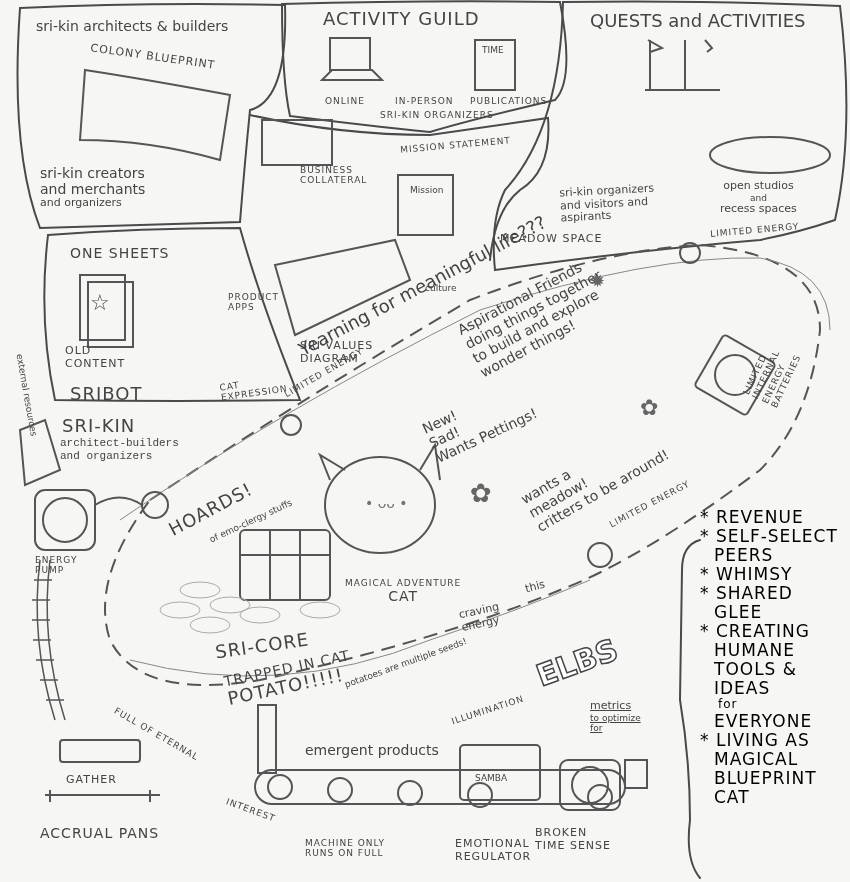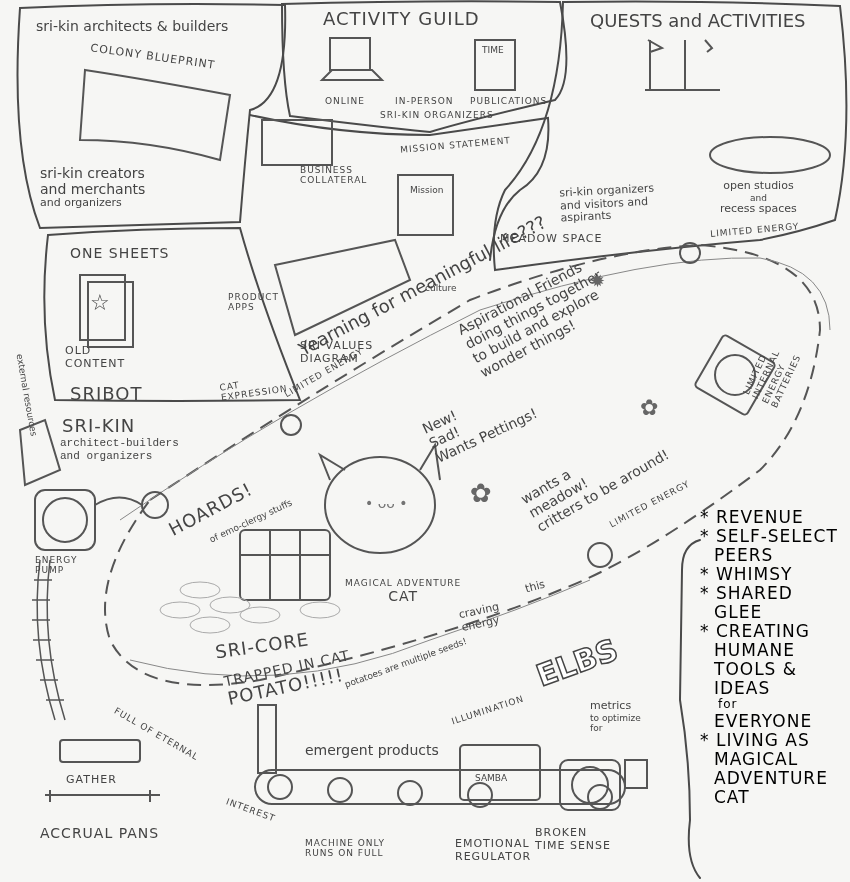--- a/index.html
+++ b/index.html
@@ -232,21 +232,21 @@
 <div class="abs hand md caps" style="left:40px;top:825px;">ACCRUAL PANS</div>
 <div class="abs hand xs caps" style="left:115px;top:705px;transform:rotate(30deg);transform-origin:left;">FULL OF ETERNAL</div>
 <div class="abs hand xs caps" style="left:225px;top:805px;transform:rotate(20deg);">INTEREST</div>
 <div class="abs hand md" style="left:305px;top:742px;">emergent products</div>
 <div class="abs hand xs caps stack" style="left:305px;top:838px;">
   <div>MACHINE ONLY</div>
   <div>RUNS ON FULL</div>
 </div>
 <div class="abs hand xs caps" style="left:450px;top:705px;transform:rotate(-18deg);">ILLUMINATION</div>
 <div class="abs hand" style="left:535px;top:645px;font-size:30px;font-weight:bold;color:#fff;-webkit-text-stroke:1.5px #444;transform:rotate(-20deg);">ELBS</div>
-<div class="abs hand sm stack" style="left:590px;top:700px;">
+<div class="abs hand sm stack" style="left:590px;top:700px;text-decoration:underline;">
   <div>metrics</div>
   <div class="xs">to optimize</div>
   <div class="xs">for</div>
 </div>
 <div class="abs hand xs" style="left:475px;top:773px;">SAMBA</div>
 <div class="abs hand sm caps stack" style="left:455px;top:838px;">
   <div>EMOTIONAL</div>
   <div>REGULATOR</div>
 </div>
 <div class="abs hand sm caps stack" style="left:535px;top:827px;">
@@ -262,21 +262,21 @@
   <div class="list-item">* SHARED</div>
   <div class="list-item" style="padding-left:14px">GLEE</div>
   <div class="list-item">* CREATING</div>
   <div class="list-item" style="padding-left:14px">HUMANE</div>
   <div class="list-item" style="padding-left:14px">TOOLS &amp;</div>
   <div class="list-item" style="padding-left:14px">IDEAS</div>
   <div class="list-item" style="padding-left:18px;font-size:12px">for</div>
   <div class="list-item" style="padding-left:14px">EVERYONE</div>
   <div class="list-item">* LIVING AS</div>
   <div class="list-item" style="padding-left:14px">MAGICAL</div>
-  <div class="list-item" style="padding-left:14px">ADVENTURE</div>
+  <div class="list-item" style="padding-left:14px">BLUEPRINT</div>
   <div class="list-item" style="padding-left:14px">CAT</div>
 </div>
 
 <div class="abs" style="left:90px;top:290px;font-size:22px;color:#444;">☆</div>
 <div class="abs" style="left:590px;top:270px;font-size:18px;color:#666;">✹</div>
 <div class="abs" style="left:470px;top:478px;font-size:26px;color:#666;">✿</div>
 <div class="abs" style="left:640px;top:395px;font-size:22px;color:#666;">✿</div>
 <div class="abs" style="left:365px;top:495px;font-size:14px;color:#737373;">• ᴗᴗ •</div>
 
 </body></html>

